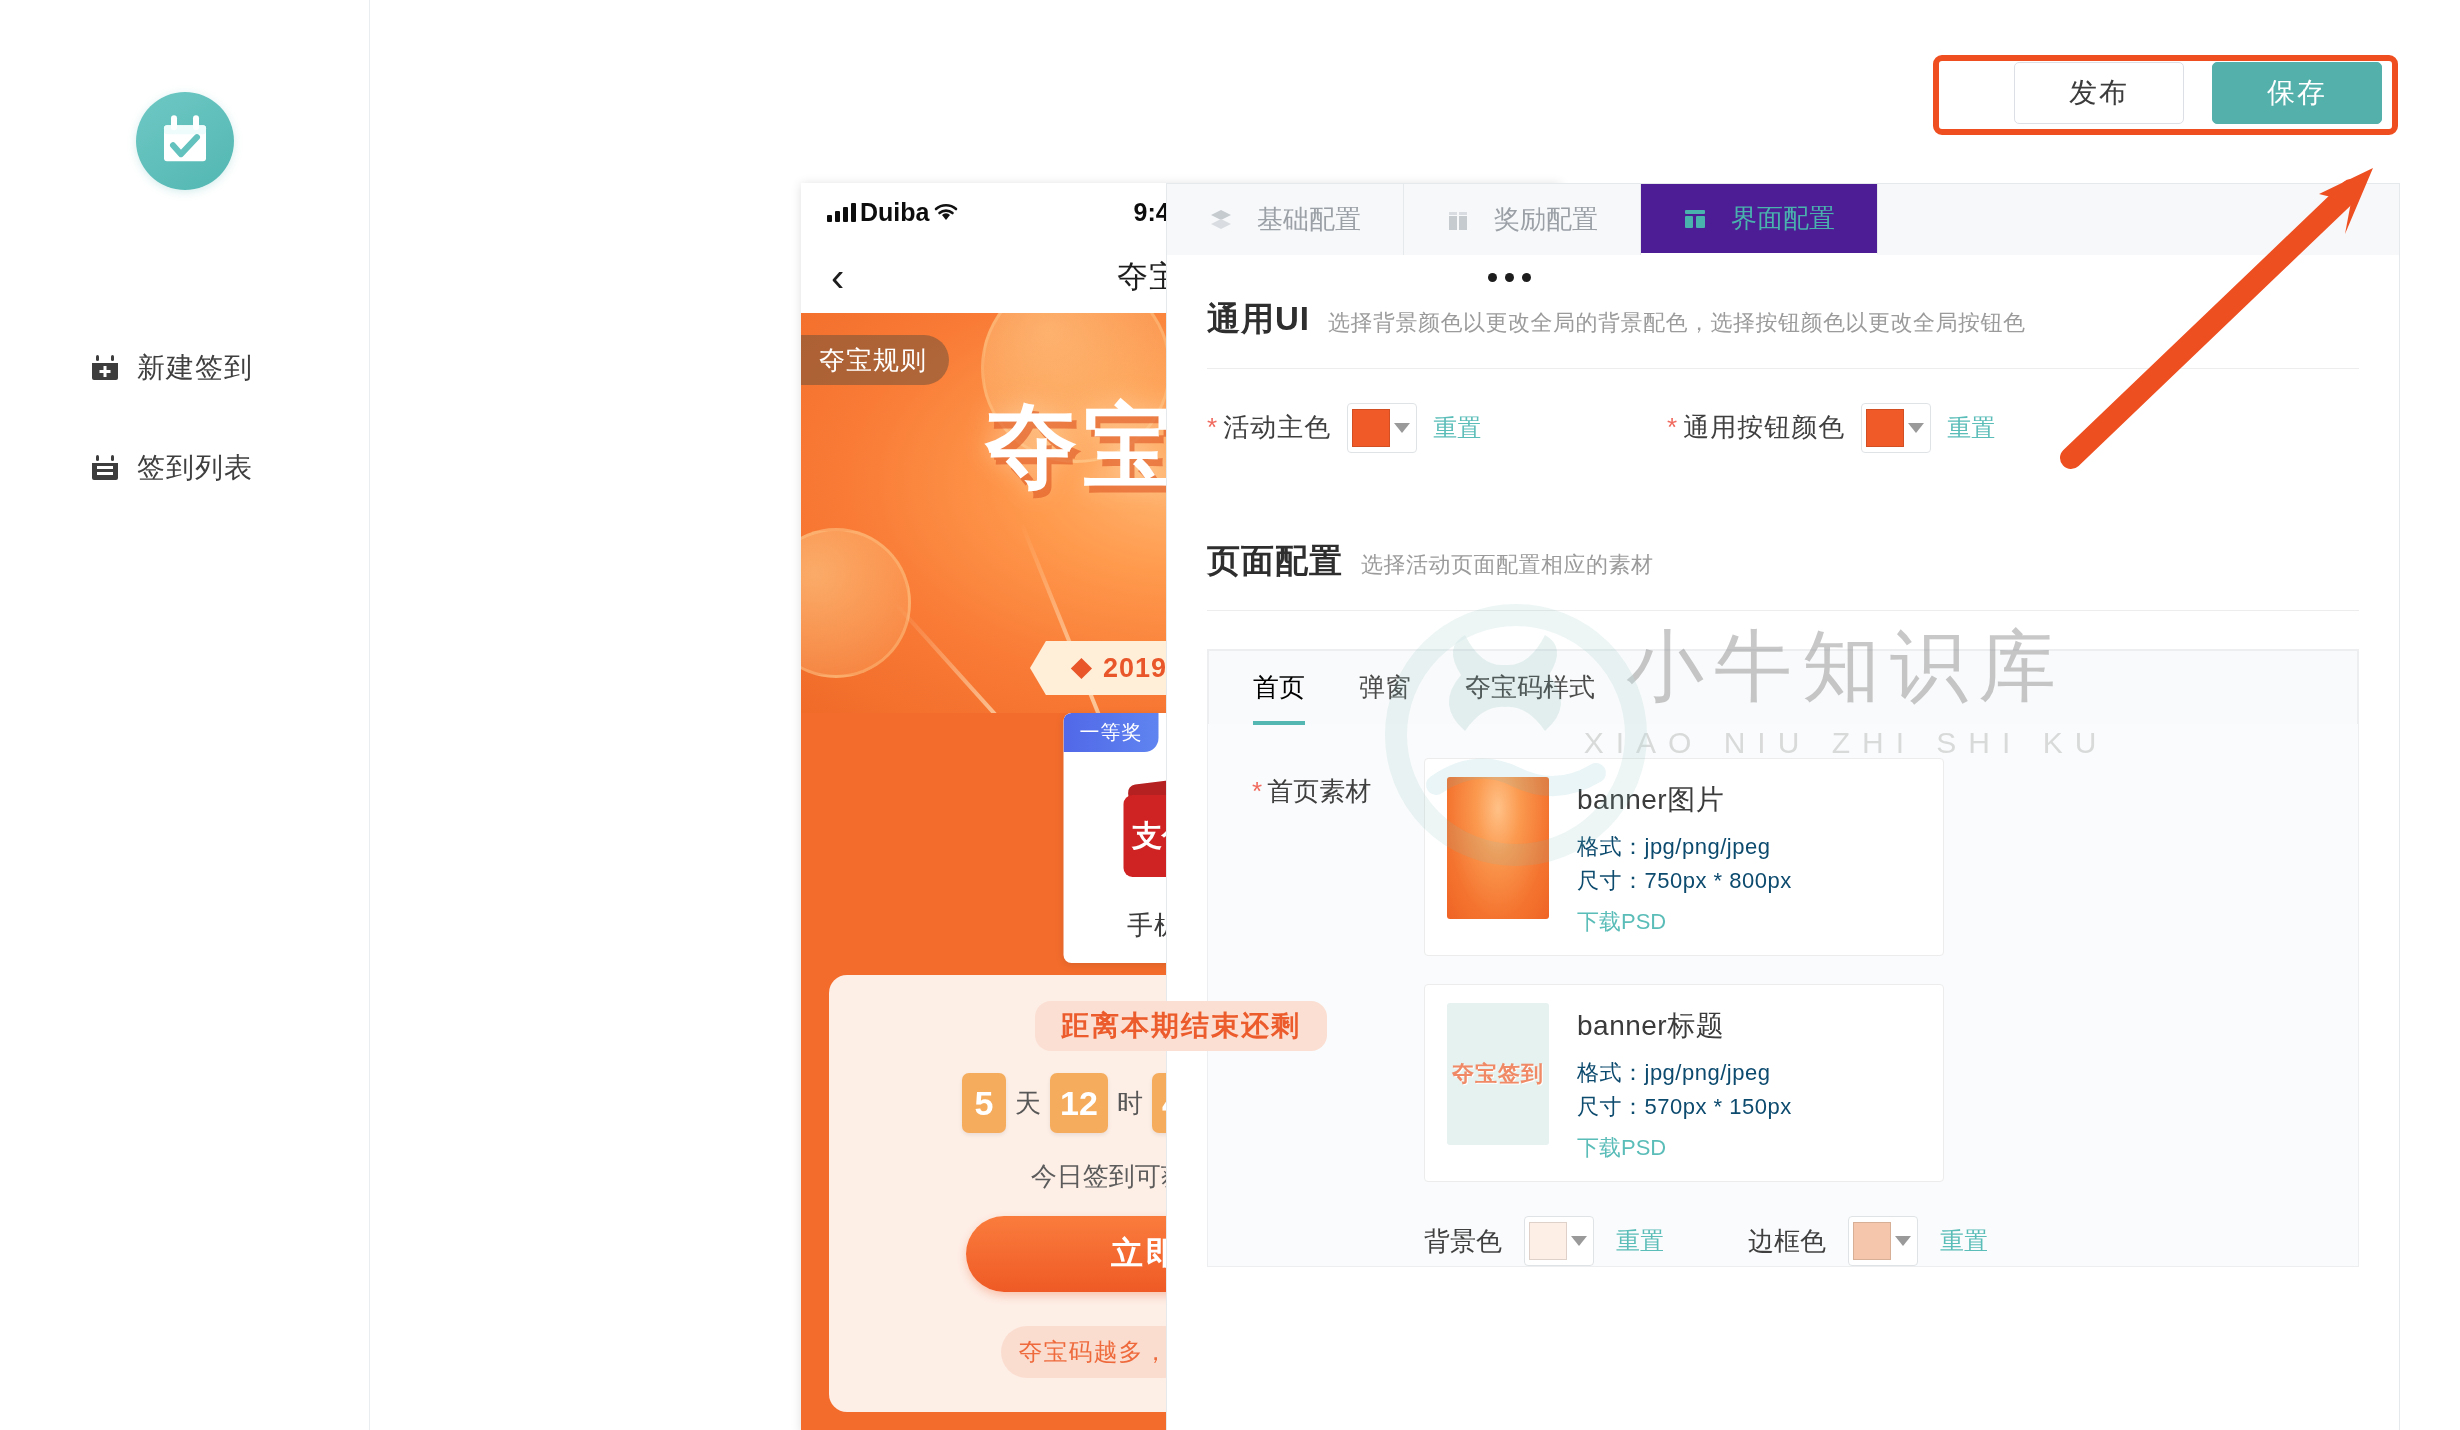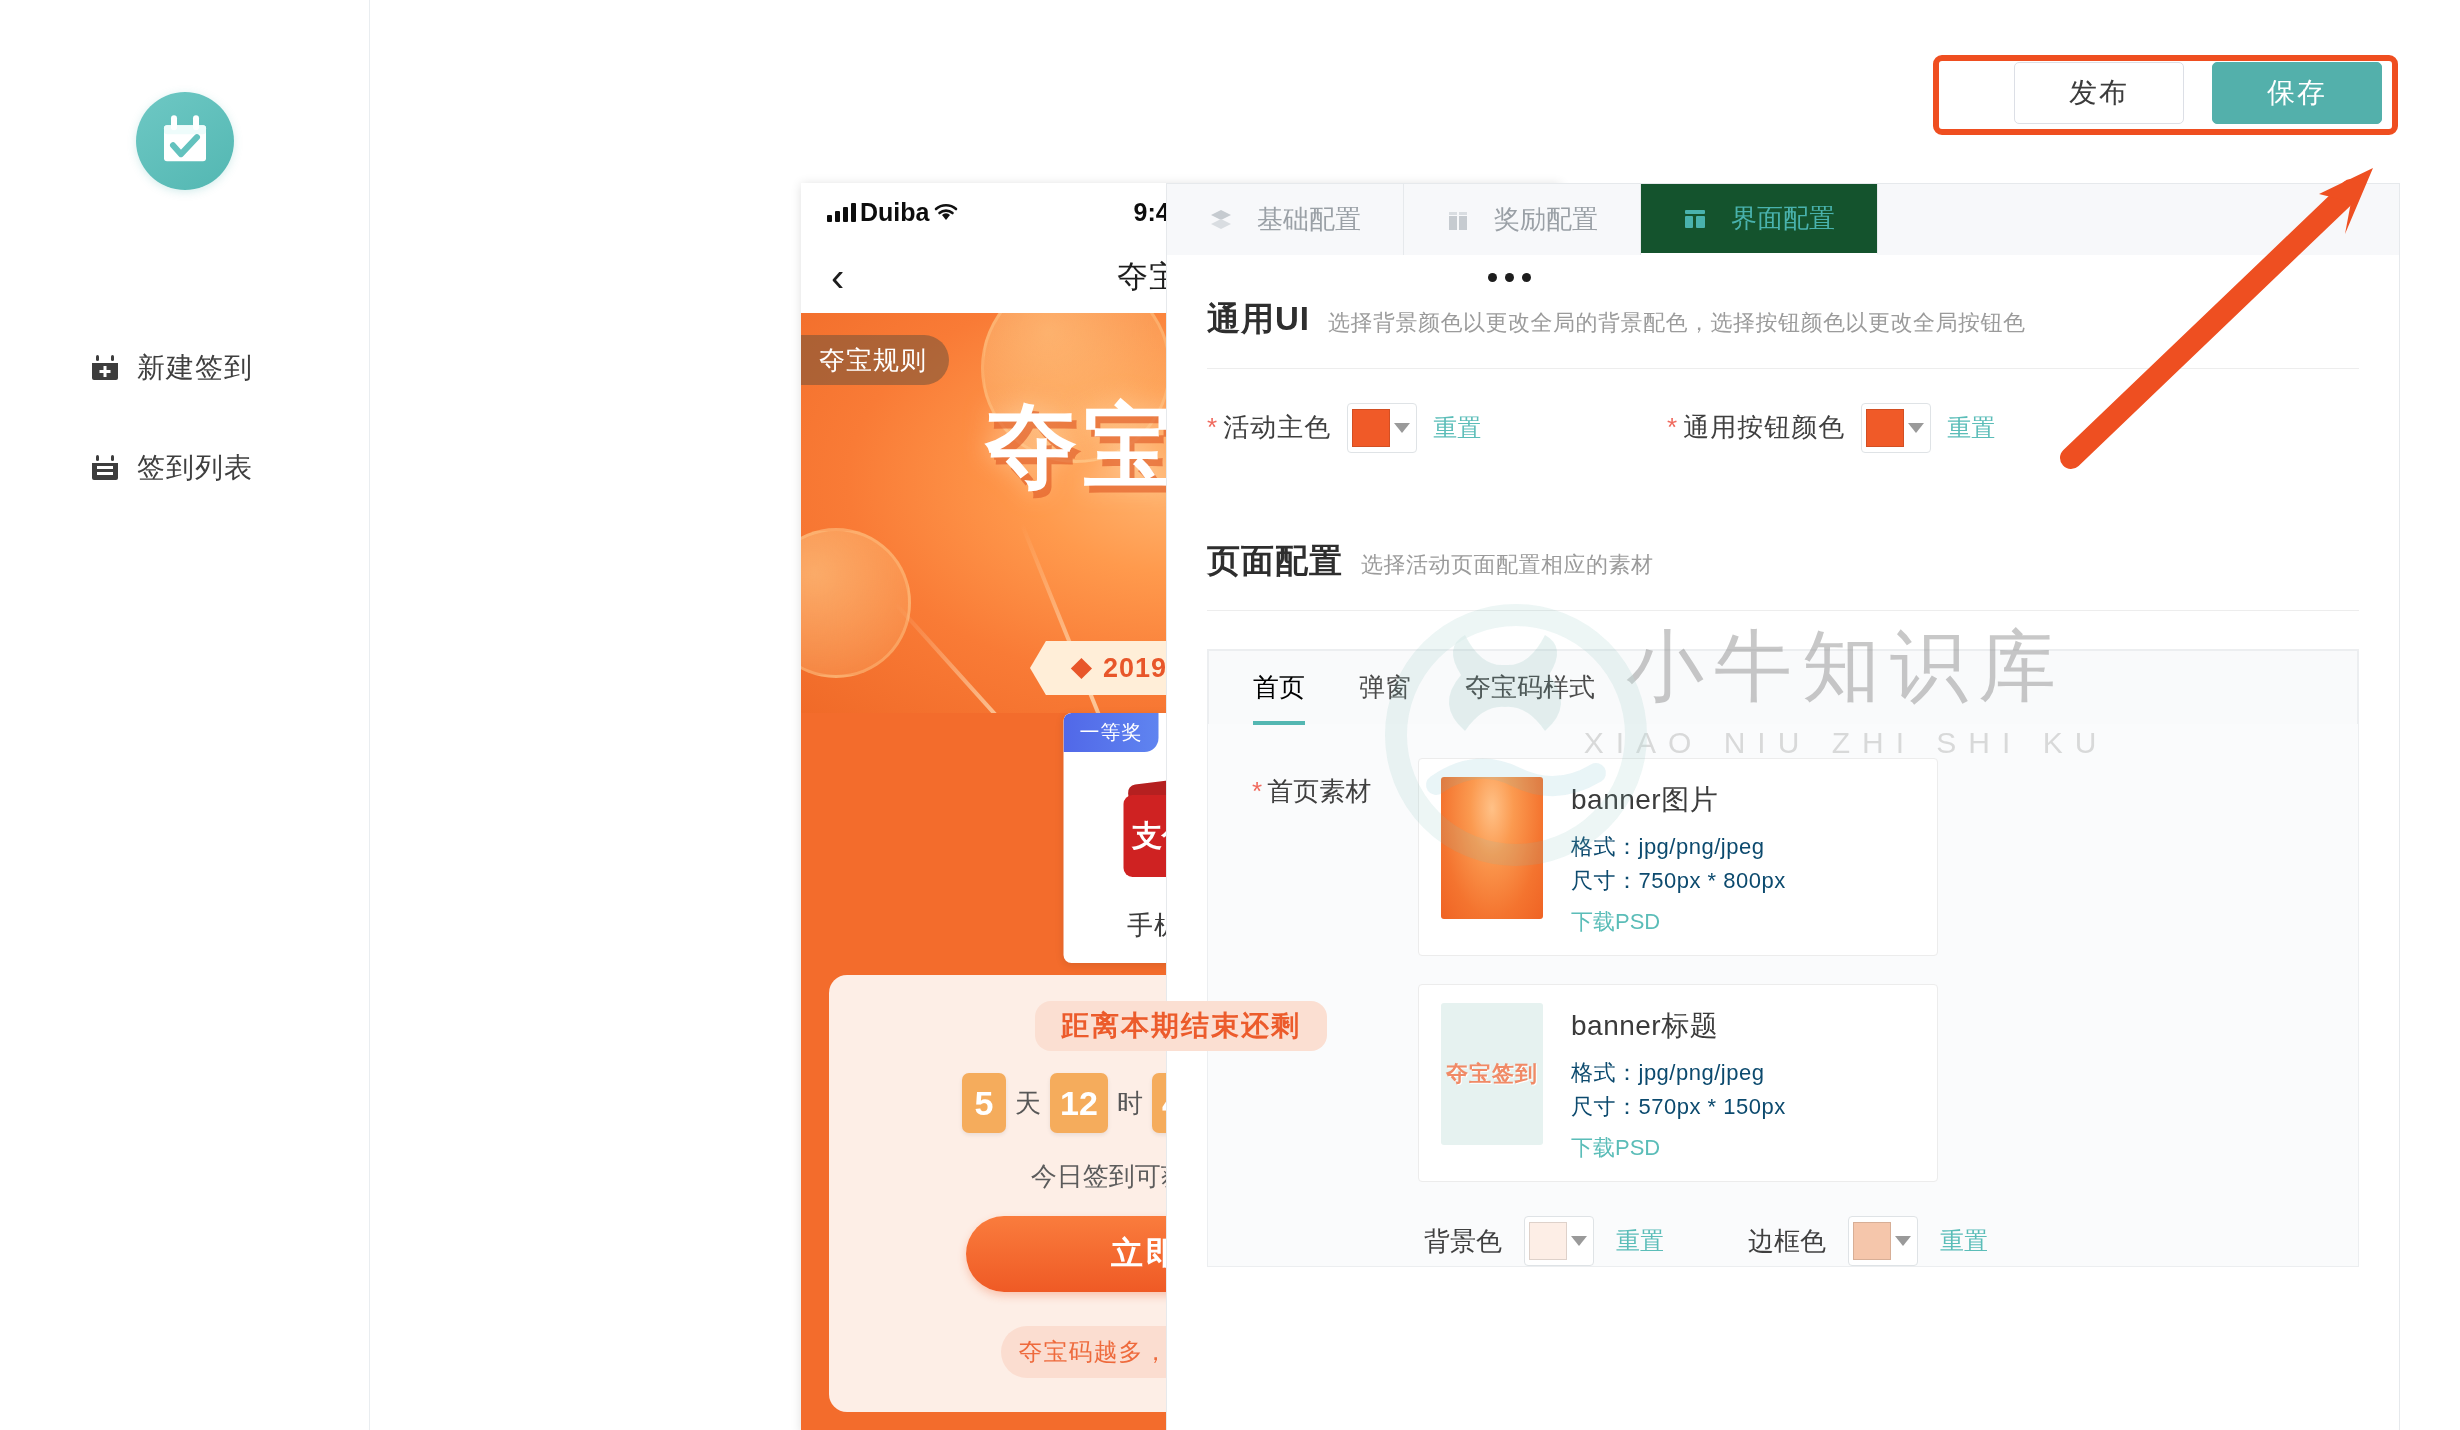--- a/index.html
+++ b/index.html
@@ -220,21 +220,21 @@
   }
   .tabs {
     display:flex; height: 72px; border:1px solid #e6e9ec; border-bottom:none;
     background:#f7f8fa; width: 100%;
   }
   .tab {
     display:flex; align-items:center; gap:24px; padding: 0 42px;
     font-size: 26px; color:#9aa0a6; cursor:pointer;
     border-right:1px solid #e6e9ec;
   }
-  .tab.active { background:#14532d; color:#49b2ad; border-bottom: 2px solid #fff; }
+  .tab.active { background:#4c1d95; color:#49b2ad; border-bottom: 2px solid #fff; }
   .tab-ico { width:24px; height:24px; flex:0 0 24px; position:relative; }
   .tab-fill { flex:1; background:#f7f8fa; border-right:none; }
   .cfg-body {
     border:1px solid #e6e9ec; border-top:none; background:#fff;
     padding: 0 0 0 0; height: calc(100% - 72px); overflow:hidden;
   }
 
   .sec { padding: 0 40px; }
   .sec-head {
     display:flex; align-items:baseline; gap:18px; padding-top: 42px;
@@ -271,21 +271,21 @@
   }
   .ptab {
     font-size:26px; color:#4a4a4a; cursor:pointer; position:relative;
     height:74px; display:flex; align-items:center;
   }
   .ptab.active { color:#000000; }
   .ptab.active:after {
     content:""; position:absolute; left:0; right:0; bottom:0; height:4px; background:#54b7b2;
   }
   .panel-body { background:#fafbfc; padding: 34px 44px 0; }
-  .mat-row { display:flex; gap: 16px; }
+  .mat-row { display:flex; gap: 22px; }
   .mat-label {
     font-size: 26px; color:#3f3f3f; padding-top: 16px; width: 150px; flex:0 0 150px;
   }
   .mat-cards { display:flex; flex-direction:column; gap: 28px; }
   .mat-card {
     width: 520px; background:#fff; border:1px solid #ececec; border-radius:4px;
     display:flex; gap: 28px; padding: 18px 22px;
   }
   .thumb { width: 102px; height: 142px; flex:0 0 102px; border-radius:3px; overflow:hidden; position:relative;}
   .thumb.banner {

